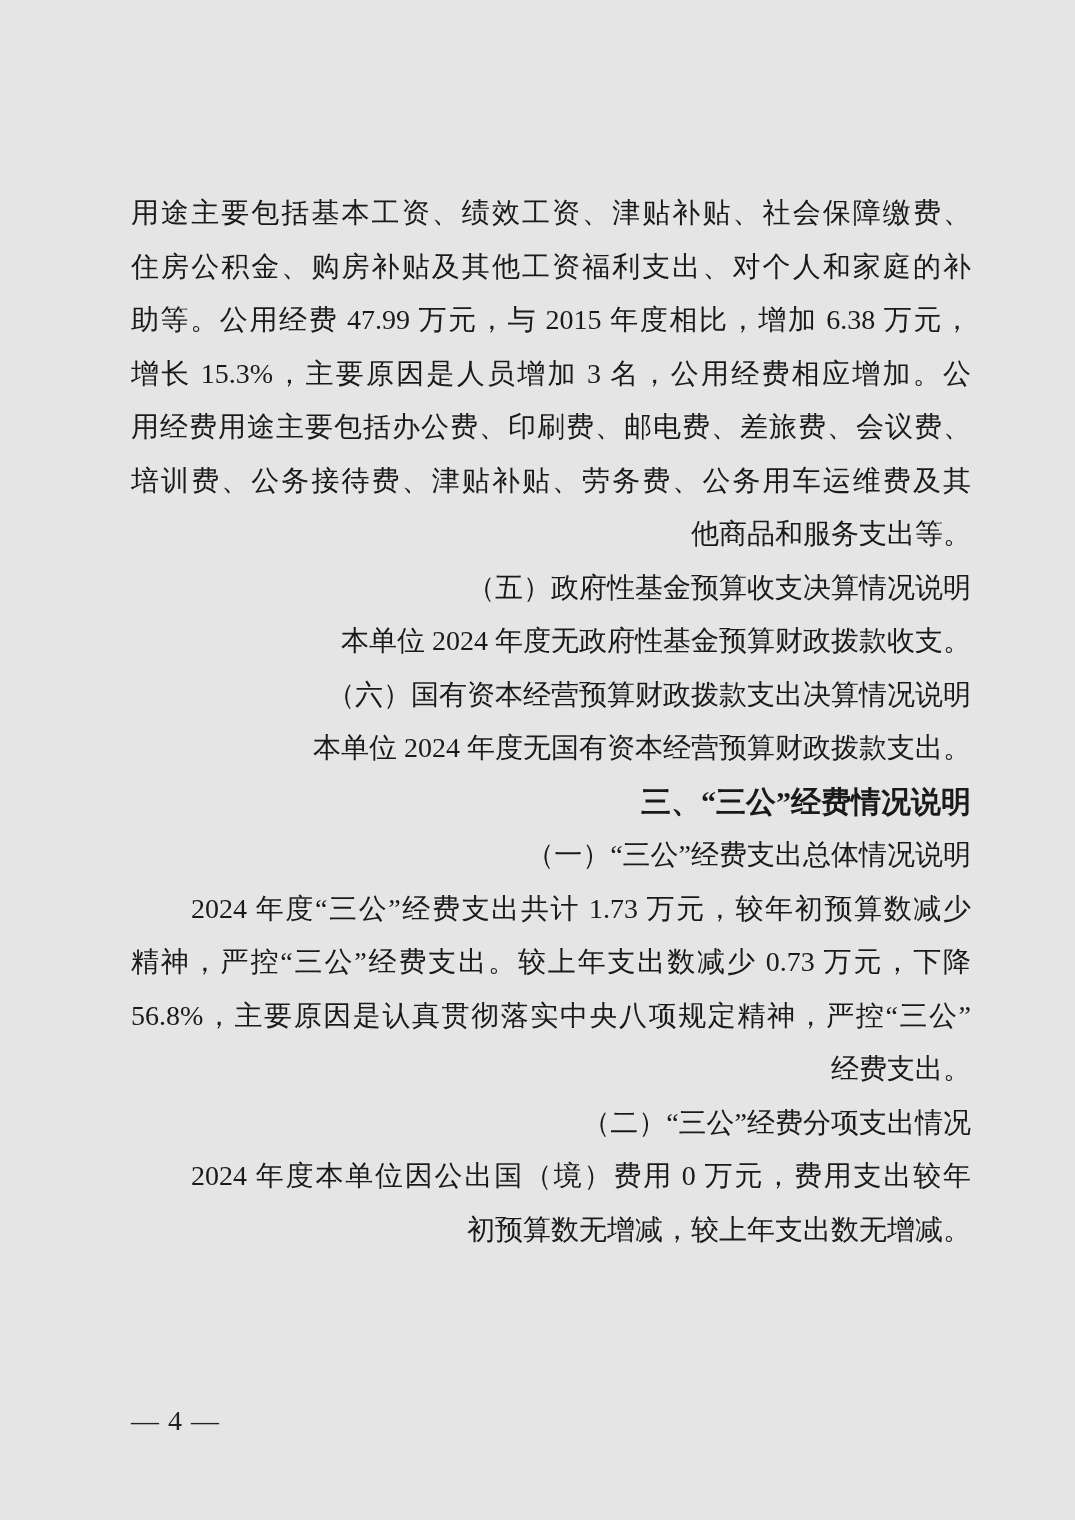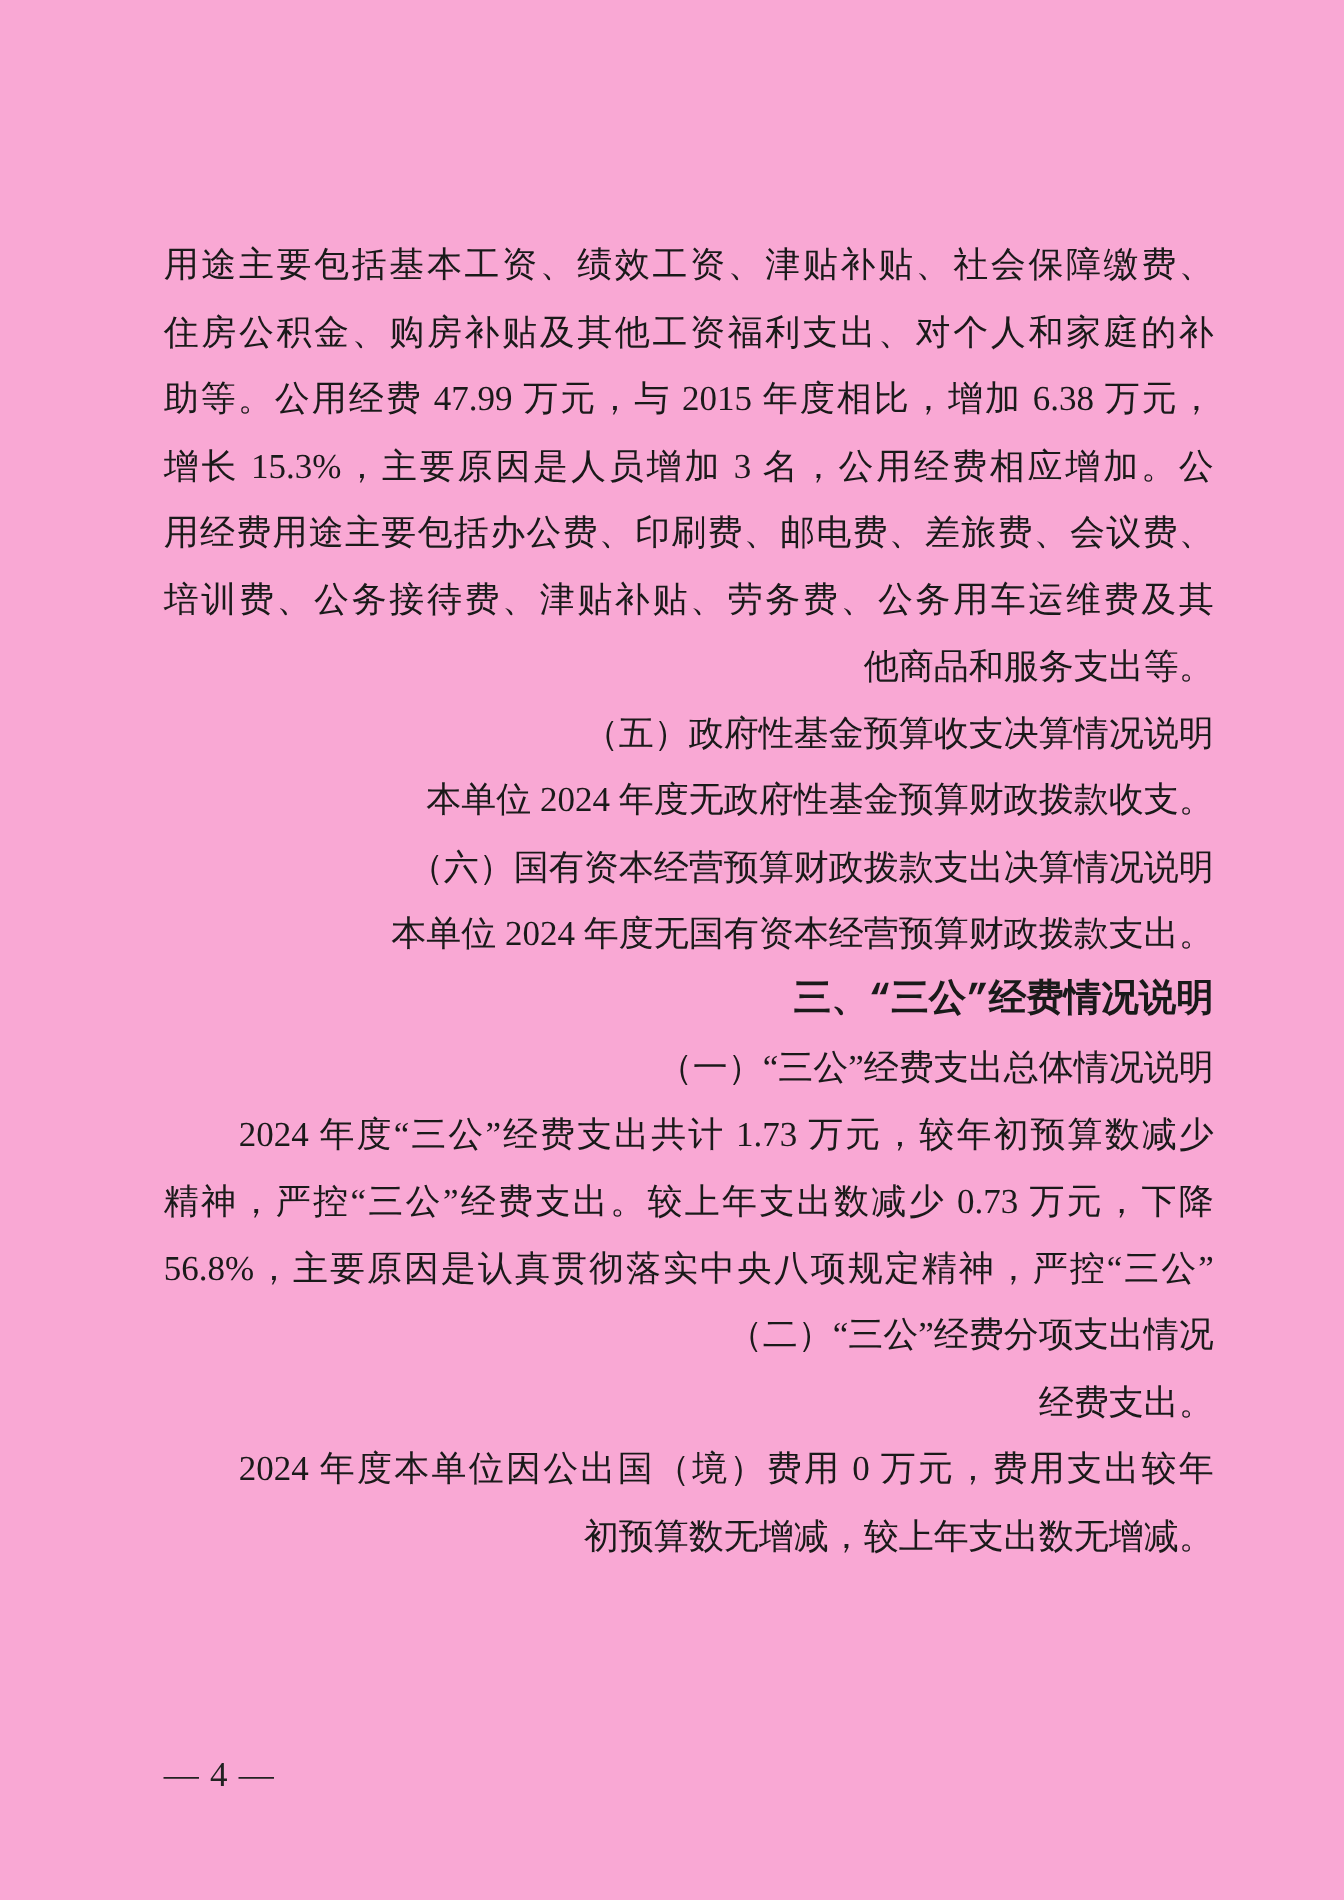--- a/index.html
+++ b/index.html
@@ -4,21 +4,21 @@
 <style>
   * { margin: 0; padding: 0; box-sizing: border-box; }
   html, body { background: #ffffff; }
   body {
     width: 1075px; height: 1520px;
     font-family: "Liberation Serif", "DejaVu Serif", serif;
   }
   .page {
     position: relative;
     width: 1075px; height: 1520px;
-    background: #f9a8d4;
+    background: #e5e5e5;
     overflow: hidden;
     color: #1a1a1a;
   }
   .content {
     position: absolute;
     left: 131px; top: 186px;
     width: 840px;
   }
   .line {
     font-size: 28px;
@@ -28,21 +28,21 @@
     white-space: normal;
     overflow: visible;
   }
   .stretch {
     text-align: justify;
     text-align-last: justify;
   }
   .indent { text-indent: 60px; }
   .h2 { font-weight: normal; }
   .h1 {
-    font-family: Liberation Mono, monospace;
+    font-family: Liberation Serif, serif;
     font-weight: bold;
     font-size: 30px;
   }
   .footer {
     position: absolute;
     left: 131px; top: 1404px;
     font-size: 28px;
     line-height: 34px;
     color: #222222;
     letter-spacing: 1px;
@@ -63,19 +63,19 @@
     <div class="line">他商品和服务支出等。</div>
     <div class="line h2 indent">（五）政府性基金预算收支决算情况说明</div>
     <div class="line indent">本单位 2024 年度无政府性基金预算财政拨款收支。</div>
     <div class="line h2 indent">（六）国有资本经营预算财政拨款支出决算情况说明</div>
     <div class="line indent">本单位 2024 年度无国有资本经营预算财政拨款支出。</div>
     <div class="line h1 indent">三、“三公”经费情况说明</div>
     <div class="line h2 indent">（一）“三公”经费支出总体情况说明</div>
     <div class="line indent stretch">2024 年度“三公”经费支出共计 1.73 万元，较年初预算数减少</div>
     <div class="line stretch">精神，严控“三公”经费支出。较上年支出数减少 0.73 万元，下降</div>
     <div class="line stretch">56.8%，主要原因是认真贯彻落实中央八项规定精神，严控“三公”</div>
+    <div class="line">经费支出。</div>
     <div class="line h2 indent">（二）“三公”经费分项支出情况</div>
-    <div class="line">经费支出。</div>
     <div class="line indent stretch">2024 年度本单位因公出国（境）费用 0 万元，费用支出较年</div>
     <div class="line">初预算数无增减，较上年支出数无增减。</div>
   </div>
   <div class="footer">— 4 —</div>
 </div>
 
 </body></html>

